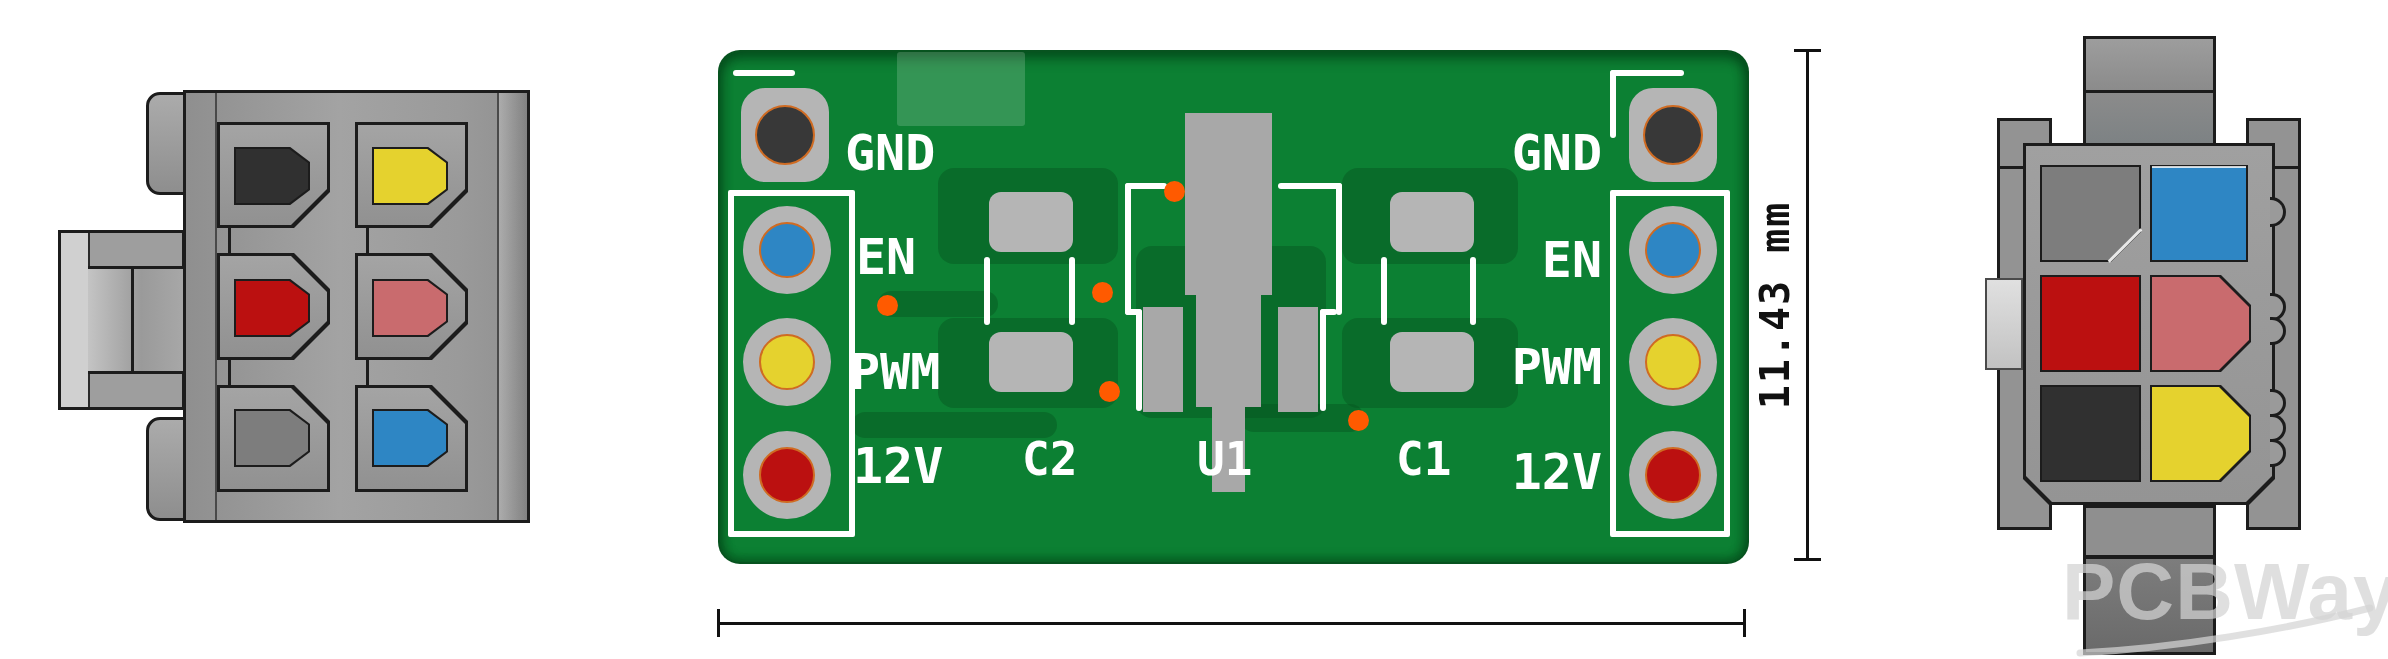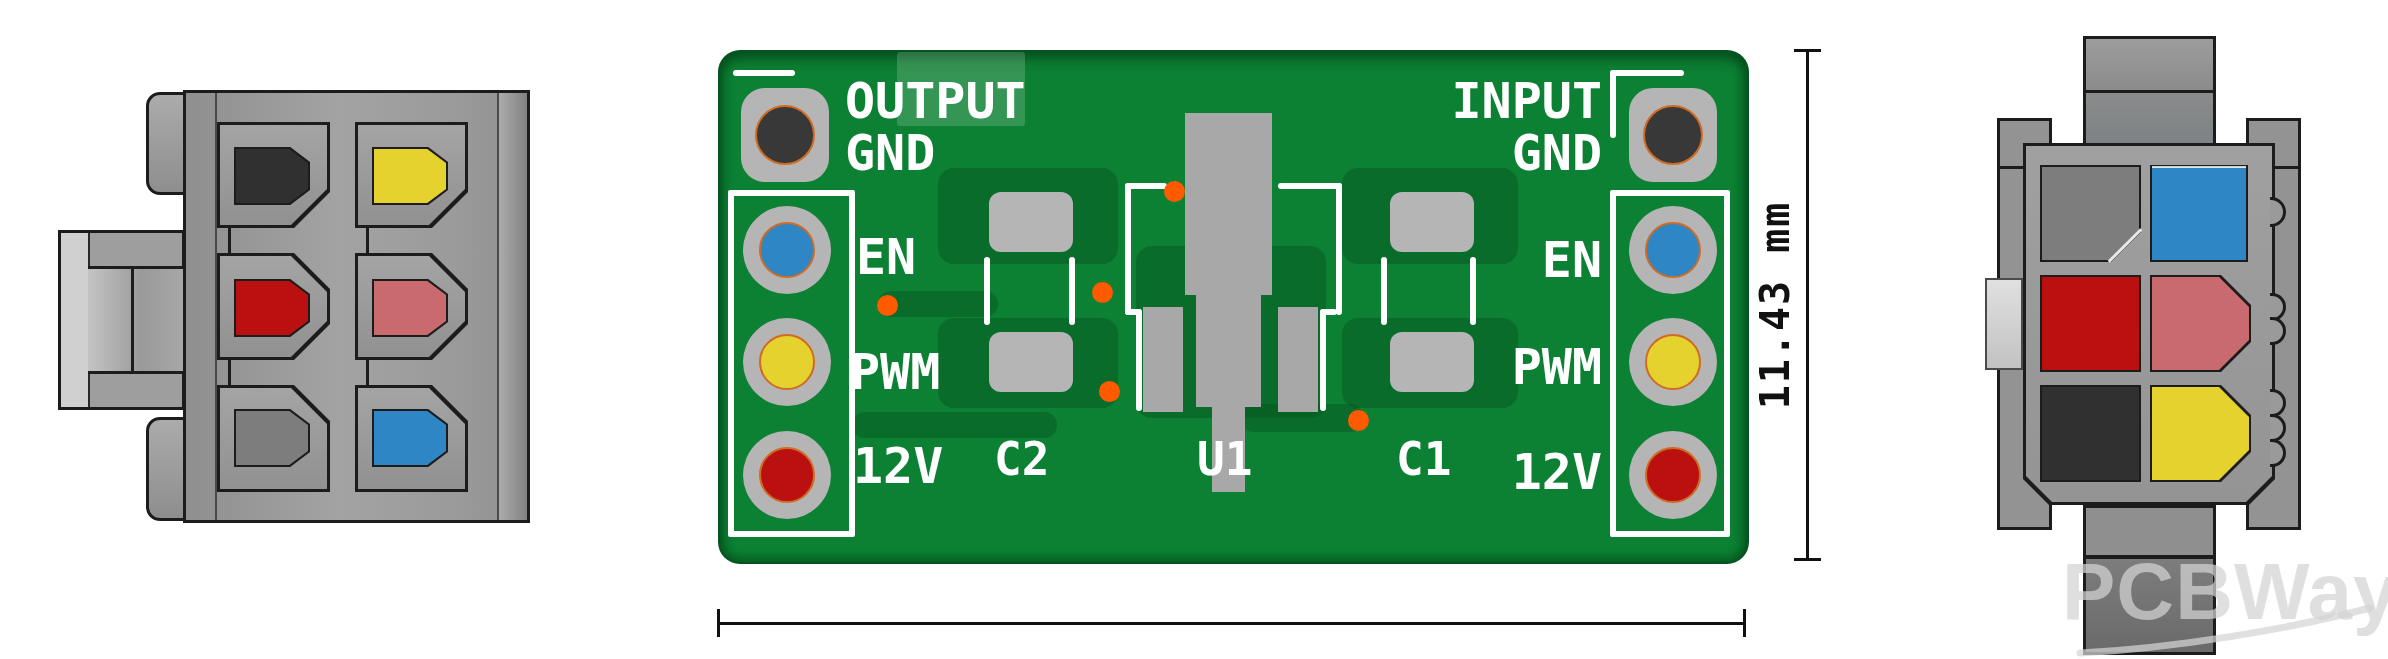--- a/index.html
+++ b/index.html
@@ -174,31 +174,29 @@
   <div class="a padring" style="left:1629px;top:431px;">
       <div class="padcore" style="background:var(--pin-red);"></div>
     </div>
 
   <div class="a via" style="left:877px;top:295px;"></div>
   <div class="a via" style="left:1164px;top:181px;"></div>
   <div class="a via" style="left:1092px;top:282px;"></div>
   <div class="a via" style="left:1099px;top:381px;"></div>
   <div class="a via" style="left:1348px;top:410px;"></div>
 
-  <div class="a pcb-label" style="left:845px;top:76px;">OUTPUT</div>
   <div class="a pcb-label" style="left:845px;top:128px;">GND</div>
   <div class="a pcb-label" style="left:856px;top:232px;">EN</div>
   <div class="a pcb-label" style="left:850px;top:347px;">PWM</div>
   <div class="a pcb-label" style="left:853px;top:441px;">12V</div>
-  <div class="a pcb-label" style="right:786px;top:76px;">INPUT</div>
   <div class="a pcb-label" style="right:786px;top:128px;">GND</div>
   <div class="a pcb-label" style="right:786px;top:235px;">EN</div>
   <div class="a pcb-label" style="right:786px;top:342px;">PWM</div>
   <div class="a pcb-label" style="right:786px;top:447px;">12V</div>
-  <div class="a refdes" style="left:994px;top:436px;text-align:center;">C2</div>
+  <div class="a refdes" style="left:1022px;top:436px;text-align:center;">C2</div>
   <div class="a refdes" style="left:1197px;top:436px;">U1</div>
   <div class="a refdes" style="left:1396px;top:436px;">C1</div>
 
   <div class="a dimline" style="left:718px;top:622px;width:1027px;height:3px;"></div>
   <div class="a dimline" style="left:717px;top:609px;width:3px;height:28px;"></div>
   <div class="a dimline" style="left:1743px;top:609px;width:3px;height:28px;"></div>
 
   <div class="a dimline" style="left:1806px;top:50px;width:3px;height:510px;"></div>
   <div class="a dimline" style="left:1794px;top:49px;width:27px;height:3px;"></div>
   <div class="a dimline" style="left:1794px;top:558px;width:27px;height:3px;"></div>

